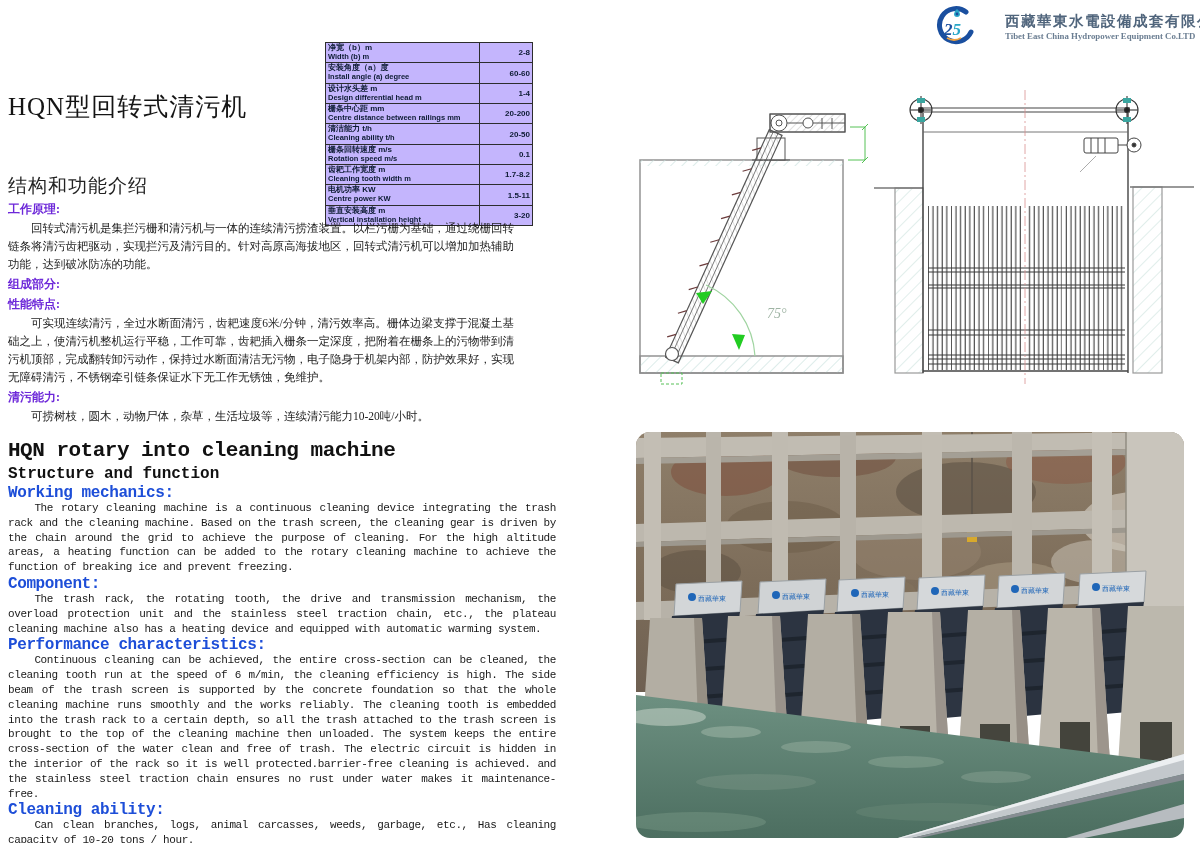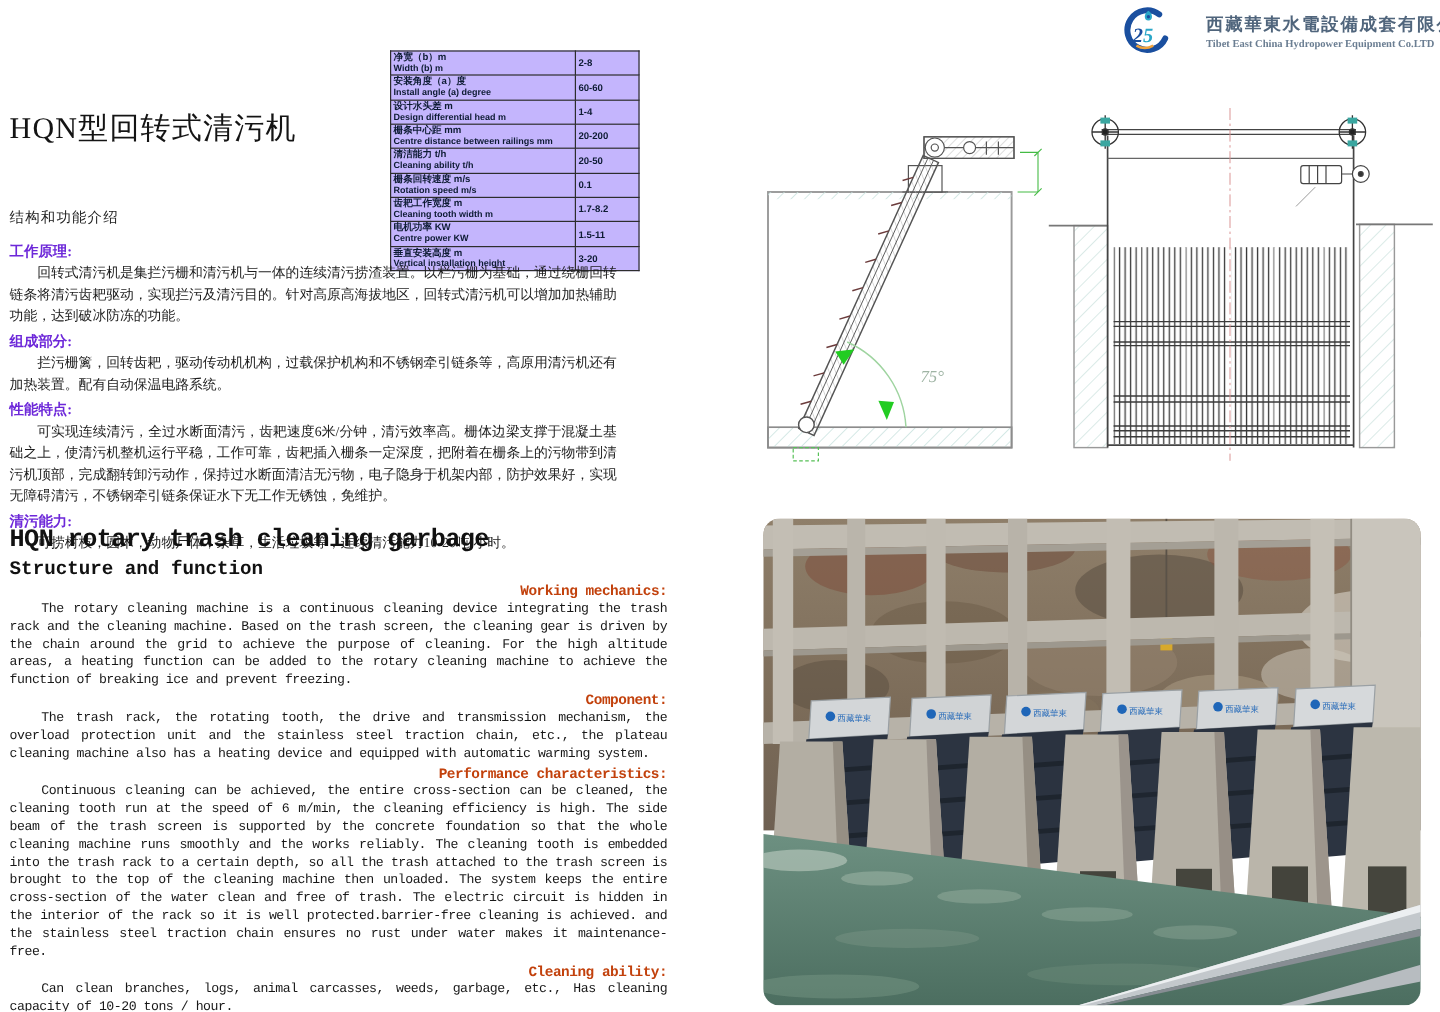--- a/index.html
+++ b/index.html
@@ -14,36 +14,36 @@
   .cname{font-family:"Liberation Serif",serif;font-weight:bold;font-size:14.5px;letter-spacing:1.5px;color:#50657c;white-space:nowrap;}
   .cname-en{font-family:"Liberation Serif",serif;font-weight:bold;font-size:8.8px;color:#6b7e92;white-space:nowrap;margin-top:1px;}
 
   
   table.spec{position:absolute;left:325px;top:42px;width:197px;border-collapse:collapse;
              background:#c4b5fd;table-layout:fixed;}
   table.spec td{border:1px solid #2d2d2d;padding:1px 2px;vertical-align:middle;}
   td.k{width:149px;}
   .kcn{font-size:8px;font-weight:bold;color:#0d1b33;line-height:1.12;font-family:"Liberation Sans",sans-serif;}
   .ken{font-size:7.5px;font-weight:bold;color:#0d1b33;line-height:1.12;text-align:justify;}
-  td.v{width:48px;text-align:left;font-size:8px;font-weight:bold;color:#0d1b33;}
+  td.v{width:48px;text-align:right;font-size:8px;font-weight:bold;color:#0d1b33;}
 
   
   .cn-title{position:absolute;left:8px;top:90px;font-family:"Liberation Serif",serif;
             font-size:25px;font-weight:500;color:#141414;letter-spacing:1px;white-space:nowrap;}
   .cn-sub{position:absolute;left:8px;top:173px;font-family:"Liberation Serif",serif;
-          font-size:12px;color:#222;letter-spacing:1px;}
+          font-size:19px;color:#222;letter-spacing:1px;}
   .cnblocks{position:absolute;left:8px;top:198px;width:506px;font-family:"Liberation Serif",serif;}
   .cnblocks h3{margin:3px 0 1px 0;font-size:12px;font-weight:bold;color:#6d28d9;line-height:17px;}
   .cnblocks p{margin:0;font-size:11.5px;color:#1c1c1c;line-height:18px;text-indent:2em;text-align:justify;}
 
   
   .enblocks{position:absolute;left:8px;top:438px;width:548px;font-family:"Liberation Mono",monospace;}
   .en-title{margin:0;font-size:21px;font-weight:bold;color:#111;letter-spacing:-0.5px;line-height:25px;}
   .en-sub{margin:2px 0 0 0;font-size:16px;font-weight:600;color:#111;line-height:19px;}
-  .enblocks h4{margin:2px 0 1px 0;font-size:12px;font-weight:bold;color:#c2410c;line-height:14px;letter-spacing:-0.4px;text-align:right;}
+  .enblocks h4{margin:2px 0 1px 0;font-size:16px;font-weight:bold;color:#1d4ed8;line-height:14px;letter-spacing:-0.4px;}
   .enblocks p{margin:0;font-size:11px;letter-spacing:-0.4px;line-height:14.8px;color:#181818;
               text-align:justify;text-indent:2.4em;}
 
   
   .diagram{position:absolute;}
   .photo{position:absolute;left:636px;top:432px;width:548px;height:406px;border-radius:14px;overflow:hidden;}
   .photo svg{display:block;}
 </style>
 </head>
 <body>
@@ -133,29 +133,28 @@
   </tbody>
     </table>
 
   <div class="cn-title">HQN型回转式清污机</div>
   <div class="cn-sub">结构和功能介绍</div>
 
   <div class="cnblocks">
     <h3>工作原理:</h3>
     <p>回转式清污机是集拦污栅和清污机与一体的连续清污捞渣装置。以栏污栅为基础，通过绕栅回转链条将清污齿耙驱动，实现拦污及清污目的。针对高原高海拔地区，回转式清污机可以增加加热辅助功能，达到破冰防冻的功能。</p>
     <h3>组成部分:</h3>
-    <p>拦污栅篱，回转齿耙，驱动传动机机构，过载保护机构和不锈钢牵引链条等，高原用清污机还有加热装置。配有自动保温电路系统。</p>
     <h3>性能特点:</h3>
     <p>可实现连续清污，全过水断面清污，齿耙速度6米/分钟，清污效率高。栅体边梁支撑于混凝土基础之上，使清污机整机运行平稳，工作可靠，齿耙插入栅条一定深度，把附着在栅条上的污物带到清污机顶部，完成翻转卸污动作，保持过水断面清洁无污物，电子隐身于机架内部，防护效果好，实现无障碍清污，不锈钢牵引链条保证水下无工作无锈蚀，免维护。</p>
     <h3>清污能力:</h3>
     <p>可捞树枝，圆木，动物尸体，杂草，生活垃圾等，连续清污能力10-20吨/小时。</p>
   </div>
 
   <div class="enblocks">
-    <h1 class="en-title">HQN rotary trash cleaning garbage</h1>
+    <h1 class="en-title">HQN rotary into cleaning machine</h1>
     <h2 class="en-sub">Structure and function</h2>
     <h4>Working mechanics:</h4>
     <p>The rotary cleaning machine is a continuous cleaning device integrating the trash rack and the cleaning machine. Based on the trash screen, the cleaning gear is driven by the chain around the grid to achieve the purpose of cleaning. For the high altitude areas, a heating function can be added to the rotary cleaning machine to achieve the function of breaking ice and prevent freezing.</p>
     <h4>Component:</h4>
     <p>The trash rack, the rotating tooth, the drive and transmission mechanism, the overload protection unit and the stainless steel traction chain, etc., the plateau cleaning machine also has a heating device and equipped with automatic warming system.</p>
     <h4>Performance characteristics:</h4>
     <p>Continuous cleaning can be achieved, the entire cross-section can be cleaned, the cleaning tooth run at the speed of 6 m/min, the cleaning efficiency is high. The side beam of the trash screen is supported by the concrete foundation so that the whole cleaning machine runs smoothly and the works reliably. The cleaning tooth is embedded into the trash rack to a certain depth, so all the trash attached to the trash screen is brought to the top of the cleaning machine then unloaded. The system keeps the entire cross-section of the water clean and free of trash. The electric circuit is hidden in the interior of the rack so it is well protected.barrier-free cleaning is achieved. and the stainless steel traction chain ensures no rust under water makes it maintenance-free.</p>
     <h4>Cleaning ability:</h4>
     <p>Can clean branches, logs, animal carcasses, weeds, garbage, etc., Has cleaning capacity of 10-20 tons / hour.</p>
   </div>

